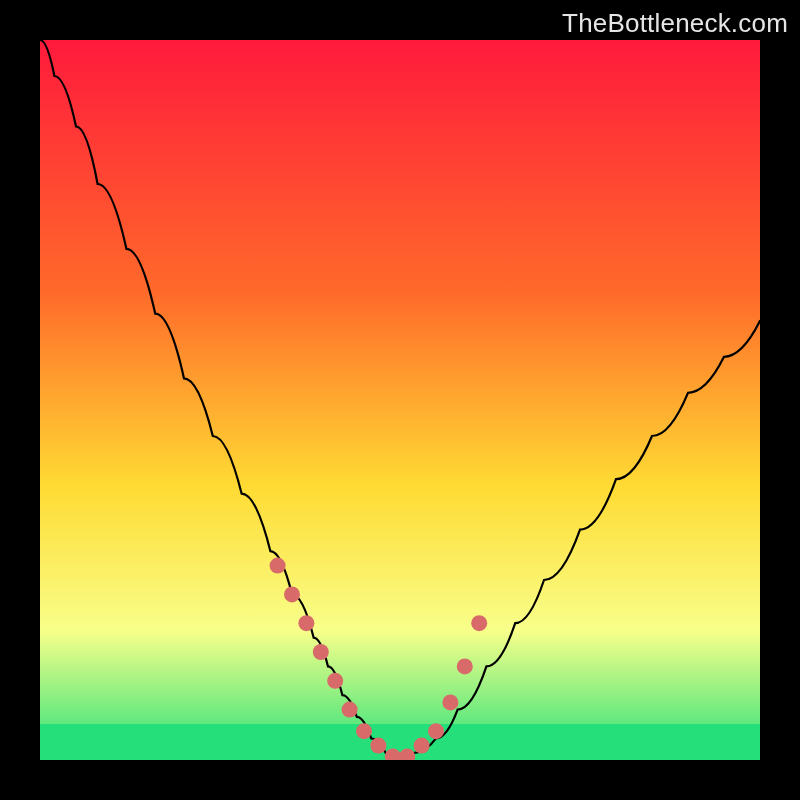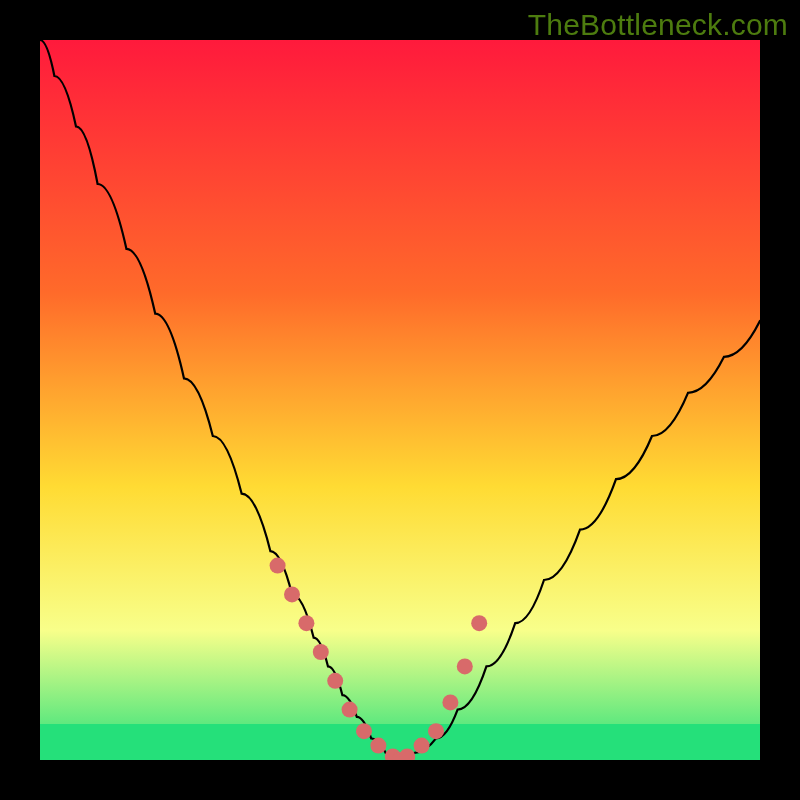--- a/index.html
+++ b/index.html
@@ -22,23 +22,23 @@
     left: 40px;
     top: 40px;
     width: 720px;
     height: 720px;
     overflow: hidden;
   }
   .watermark {
     position: absolute;
     top: 8px;
     right: 12px;
-    font-size: 30px;
+    font-size: 26px;
     font-weight: 500;
-    color: #4d7c0f;
+    color: #e5e5e5;
     letter-spacing: 0.2px;
     user-select: none;
   }
   svg { display: block; }
 </style>
 </head>
 <body>
 
 <div class="frame">
   <div class="plot">

